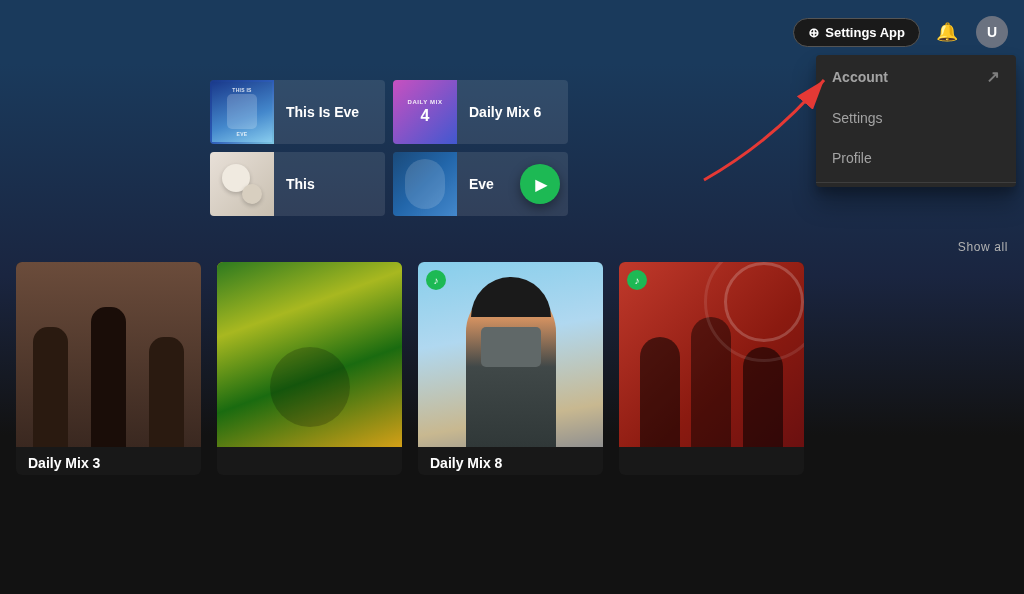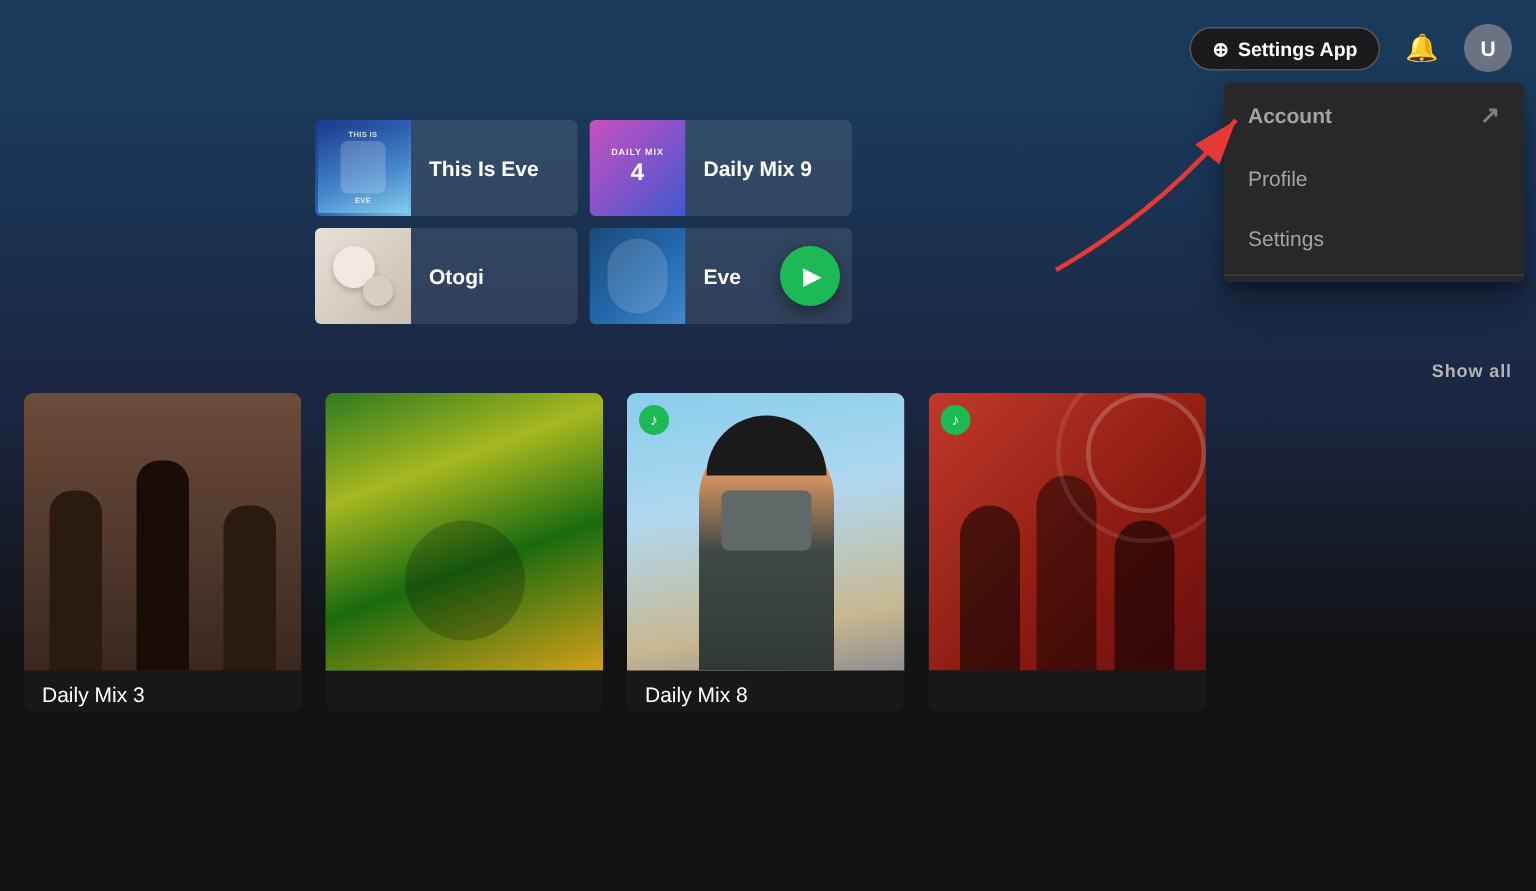--- a/index.html
+++ b/index.html
@@ -146,21 +146,21 @@
     
     #show-all-row {
       display: flex;
       justify-content: flex-end;
       padding: 16px 16px 8px 16px;
     }
 
     .show-all-link {
       color: #b3b3b3;
       font-size: 12px;
-      font-weight: 700;
+      font-weight: 400;
       text-decoration: none;
       cursor: pointer;
       letter-spacing: 0.05em;
     }
 
     
     #cards-row {
       display: flex;
       gap: 16px;
       padding: 0 16px;
@@ -179,21 +179,21 @@
 
     .card-thumb {
       width: 100%;
       height: 185px;
       position: relative;
       overflow: hidden;
     }
 
     .card-title {
       font-size: 14px;
-      font-weight: 400;
+      font-weight: 700;
       padding: 8px 12px 4px;
       color: #fff;
     }
 
     .card-dailymix5 {
       background: linear-gradient(135deg, #d4a017 0%, #4a8c2a 50%, #1a5a1a 100%);
     }
 
     .spotify-badge {
       position: absolute;
@@ -444,30 +444,30 @@
       <span class="quick-label">This Is Eve</span>
     </div>
 
     <div class="quick-item">
       <div class="quick-thumb">
         <div class="dm4-thumb">
           <span class="dm4-label-small">Daily Mix</span>
           <span class="dm4-num">4</span>
         </div>
       </div>
-      <span class="quick-label">Daily Mix 9</span>
+      <span class="quick-label">Daily Mix 6</span>
     </div>
 
     <div class="quick-item">
       <div class="quick-thumb">
         <div class="otogi-thumb">
           <div class="otogi-circles"></div>
         </div>
       </div>
-      <span class="quick-label">Otogi</span>
+      <span class="quick-label">This</span>
     </div>
 
     <div class="quick-item">
       <div class="quick-thumb">
         <div class="eve2-thumb">
           <div class="eve2-figure"></div>
         </div>
       </div>
       <span class="quick-label">Eve</span>
       <div class="play-btn-overlay">
@@ -533,24 +533,24 @@
   </div>
 
 </div>
 
 <div id="dropdown-menu">
   <div class="menu-item active">
     <span>Account</span>
     <span style="font-size:16px;opacity:0.7;">↗</span>
   </div>
   <div class="menu-item">
-    <span>Profile</span>
+    <span>Settings</span>
   </div>
   <div class="menu-item">
-    <span>Settings</span>
+    <span>Profile</span>
   </div>
   <div class="menu-divider"></div>
 </div>
 
 <svg id="red-arrow" width="160" height="130" viewBox="0 0 160 130">
   <defs>
     <marker id="arrowhead" markerWidth="10" markerHeight="7" refX="10" refY="3.5" orient="auto">
       <polygon points="0 0, 10 3.5, 0 7" fill="#e53935"></polygon>
     </marker>
   </defs>

